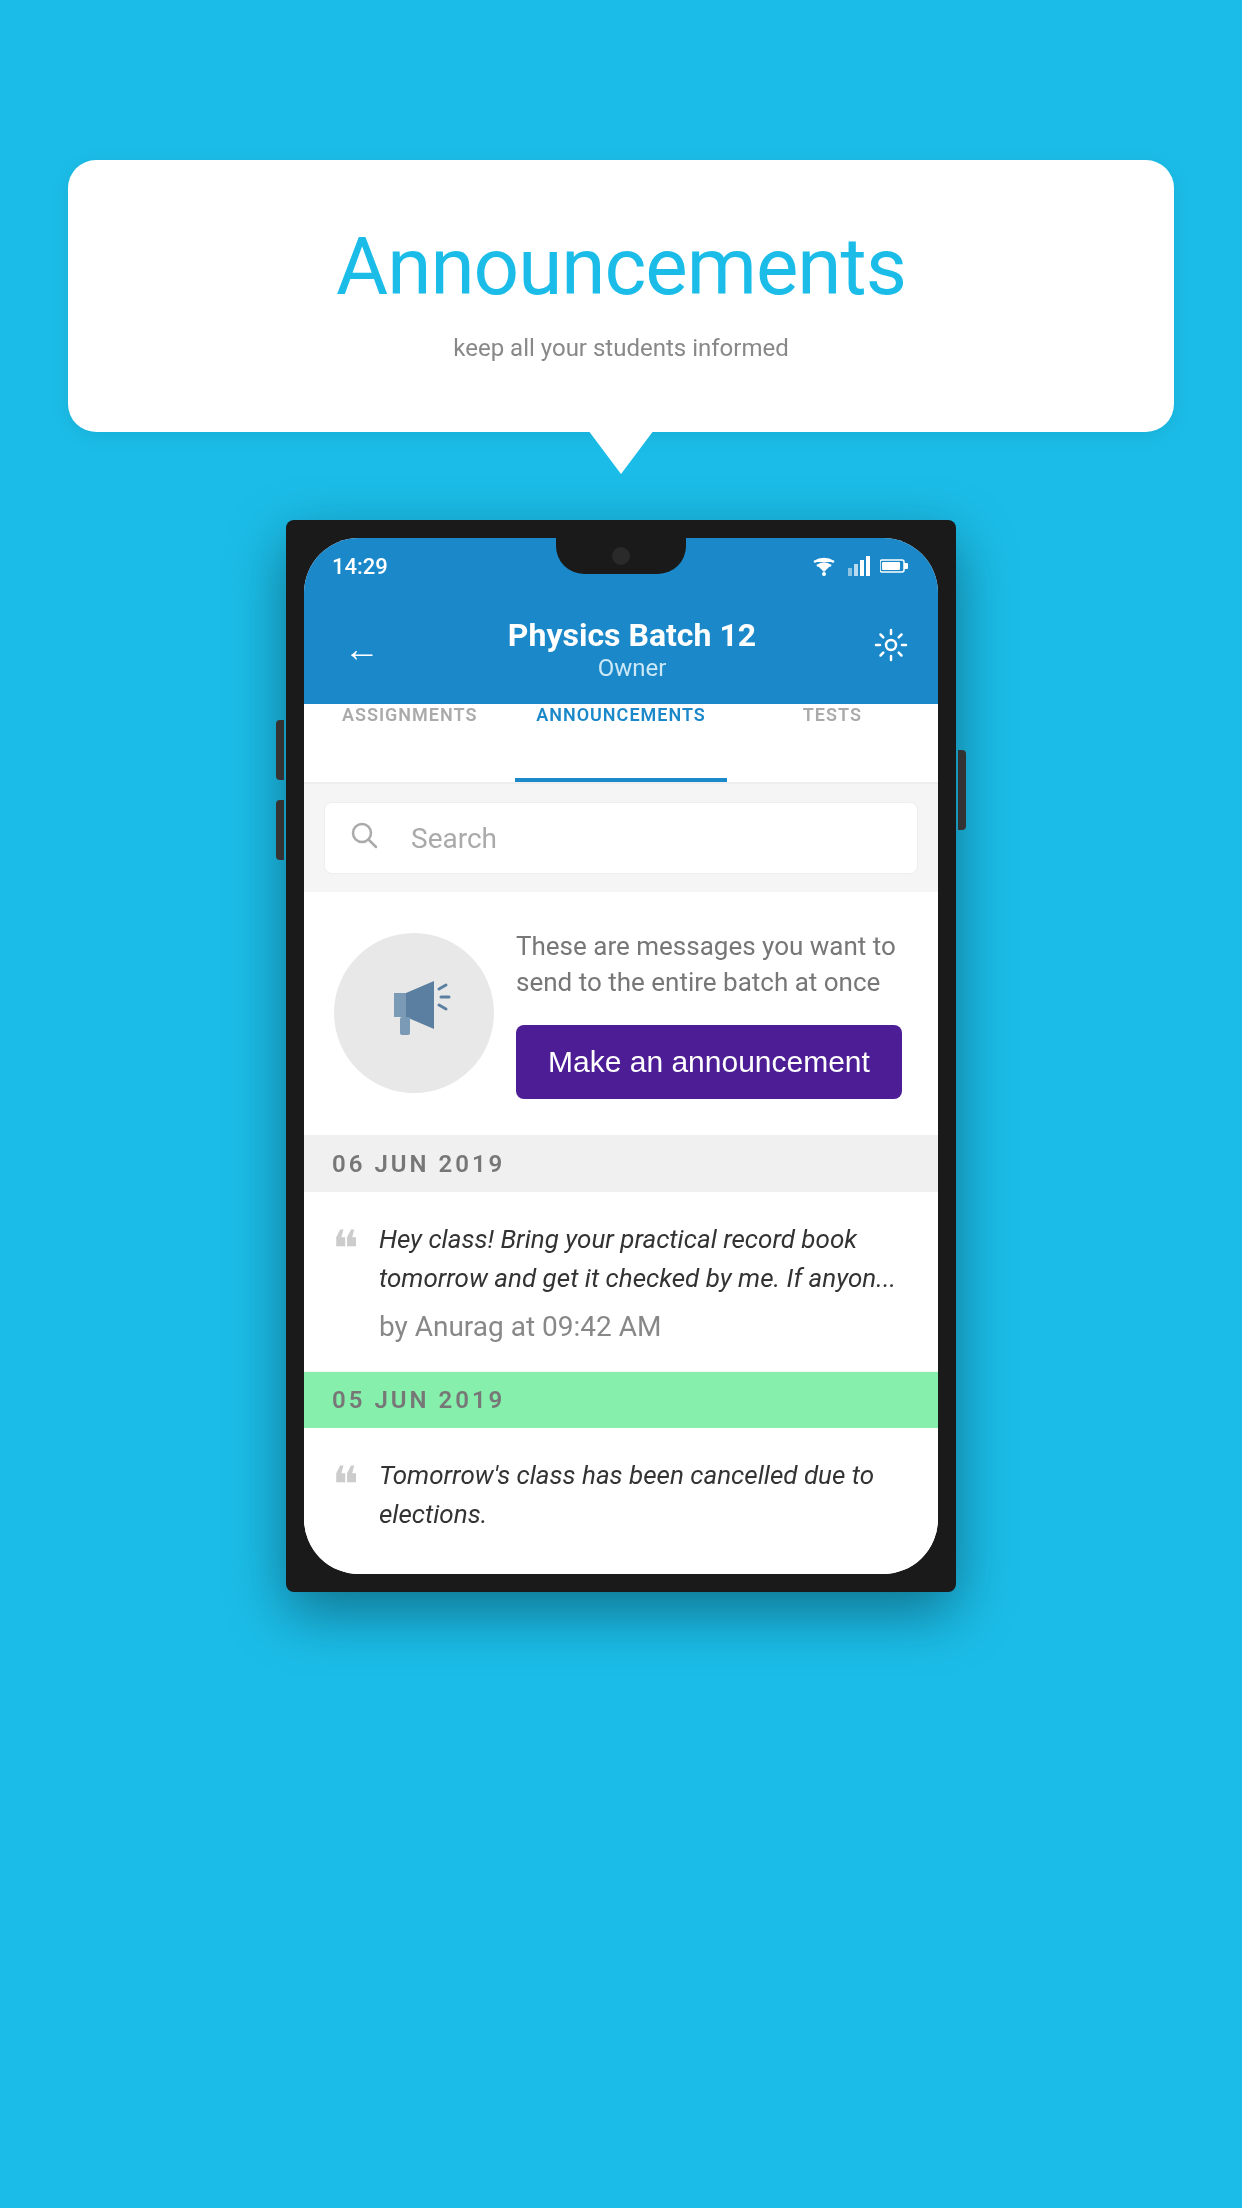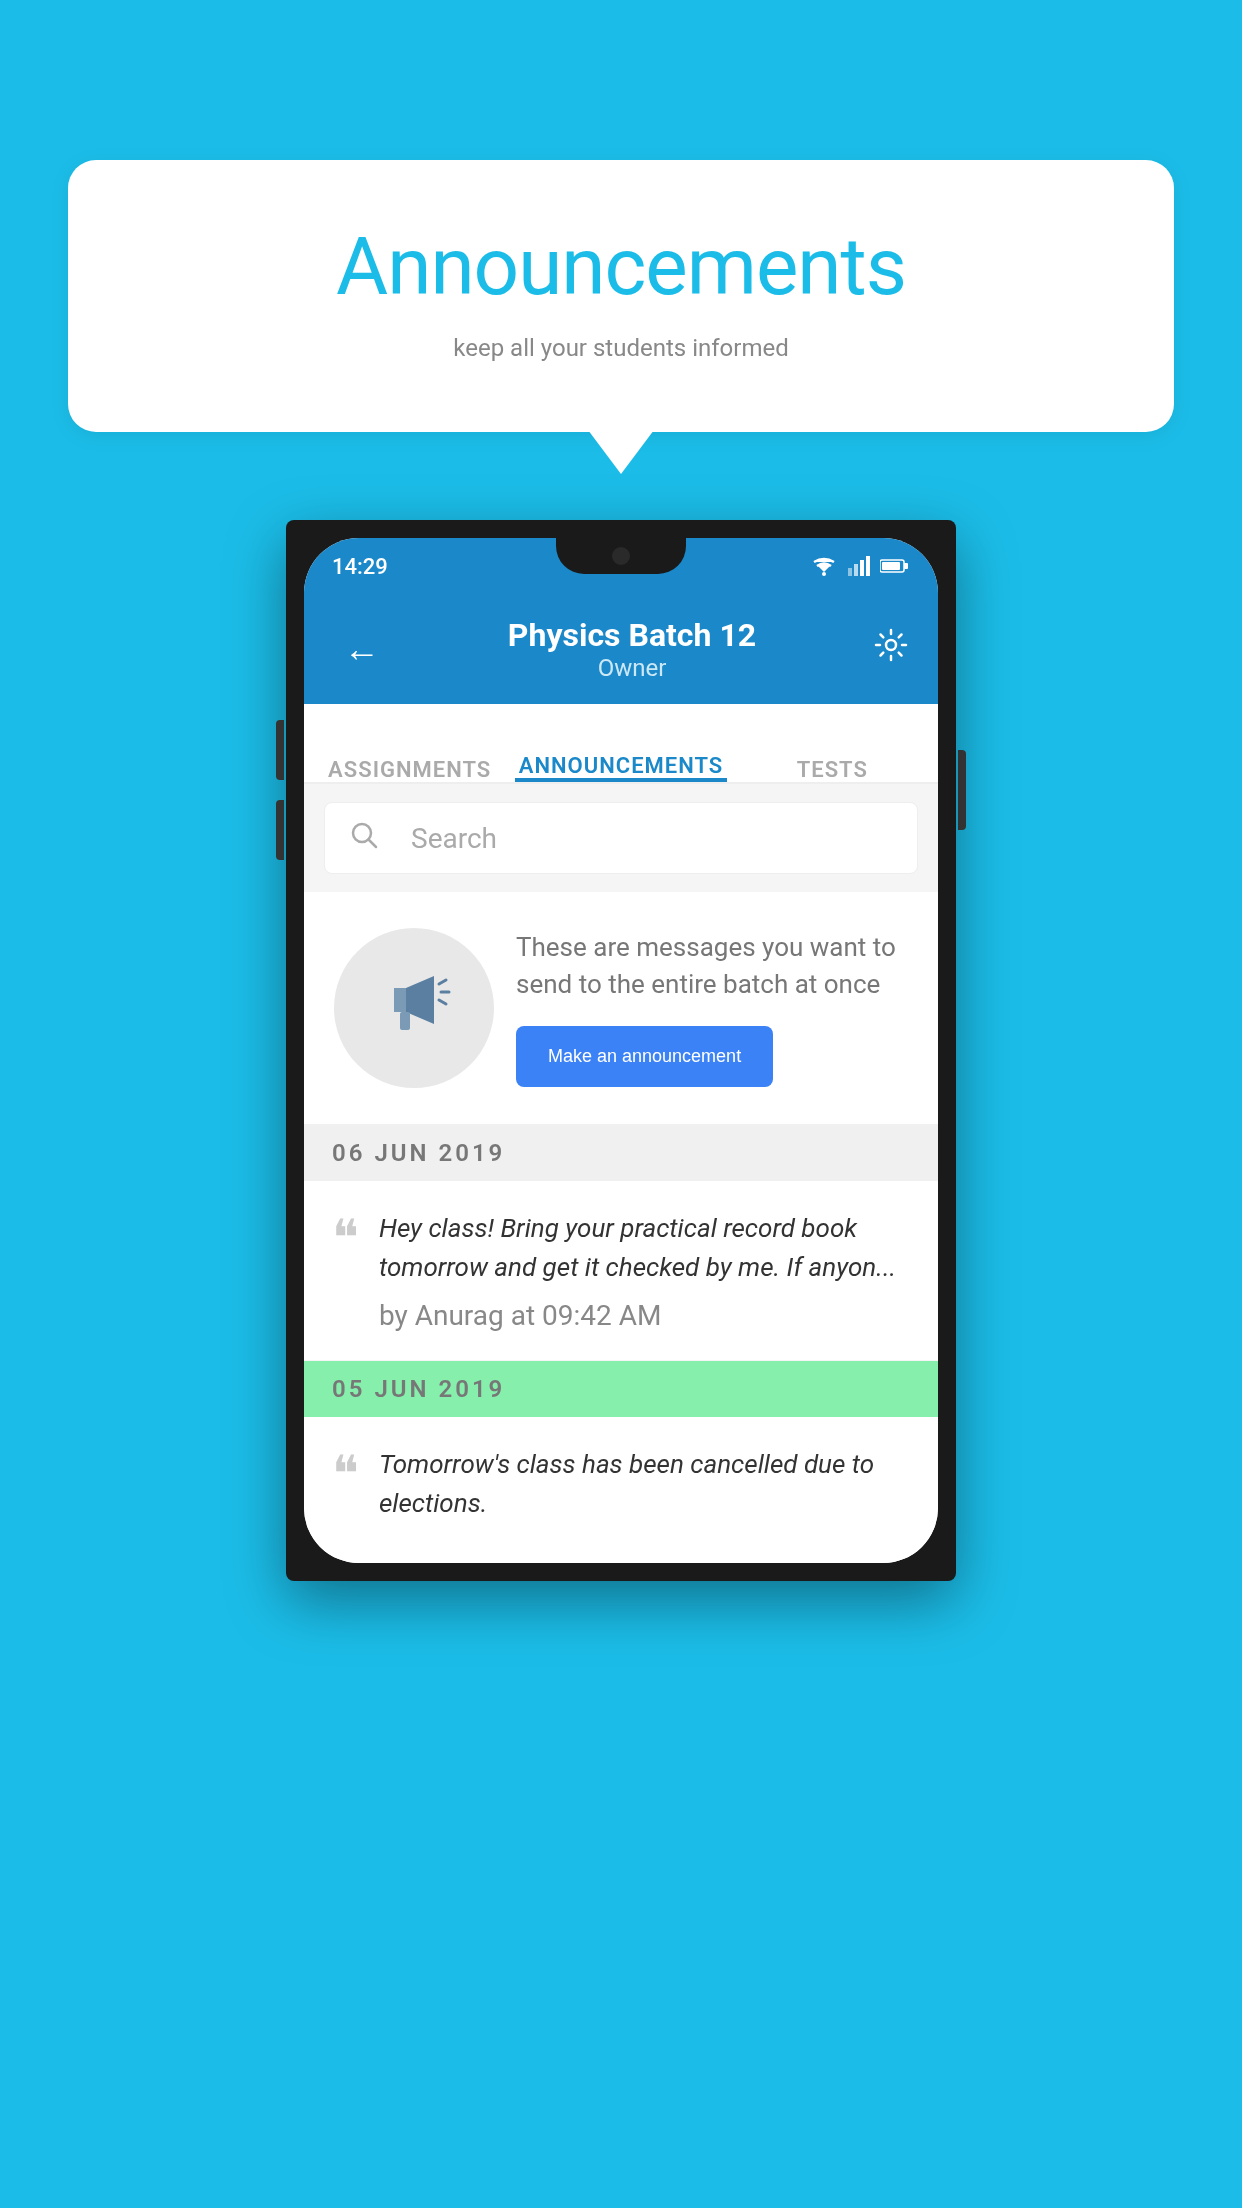--- a/index.html
+++ b/index.html
@@ -176,26 +176,26 @@
       background: #ffffff;
       display: flex;
       border-bottom: 2px solid #eeeeee;
       height: 80px;
       align-items: center;
     }
 
     .tab-item {
       flex: 1;
       text-align: center;
-      font-size: 22px;
+      font-size: 18px;
       font-weight: 600;
       color: #aaaaaa;
       height: 100%;
       display: flex;
-      align-items: flex-end;
+      align-items: flex-start;
       justify-content: center;
       cursor: pointer;
       letter-spacing: 1px;
       text-transform: uppercase;
     }
 
     .tab-item.active {
       color: #1A88C9;
       border-bottom: 4px solid #1A88C9;
     }
@@ -258,26 +258,26 @@
     }
 
     .promo-text {
       font-size: 26px;
       color: #777777;
       line-height: 1.4;
       margin-bottom: 24px;
     }
 
     .make-announcement-btn {
-      background: #3b82f6;
+      background: #4c1d95;
       color: #ffffff;
       border: none;
       border-radius: 8px;
       padding: 20px 32px;
-      font-size: 18px;
+      font-size: 30px;
       font-weight: 500;
       cursor: pointer;
       display: inline-block;
     }
 
     
     .date-separator {
       background: #f0f0f0;
       padding: 14px 28px;
       font-size: 24px;

